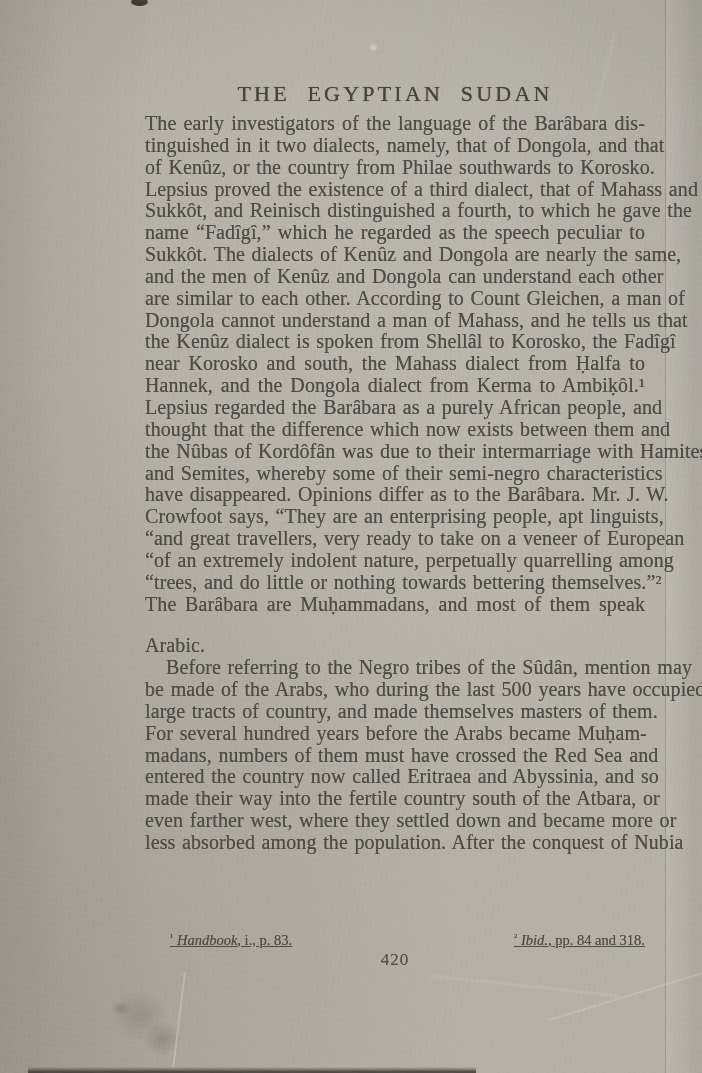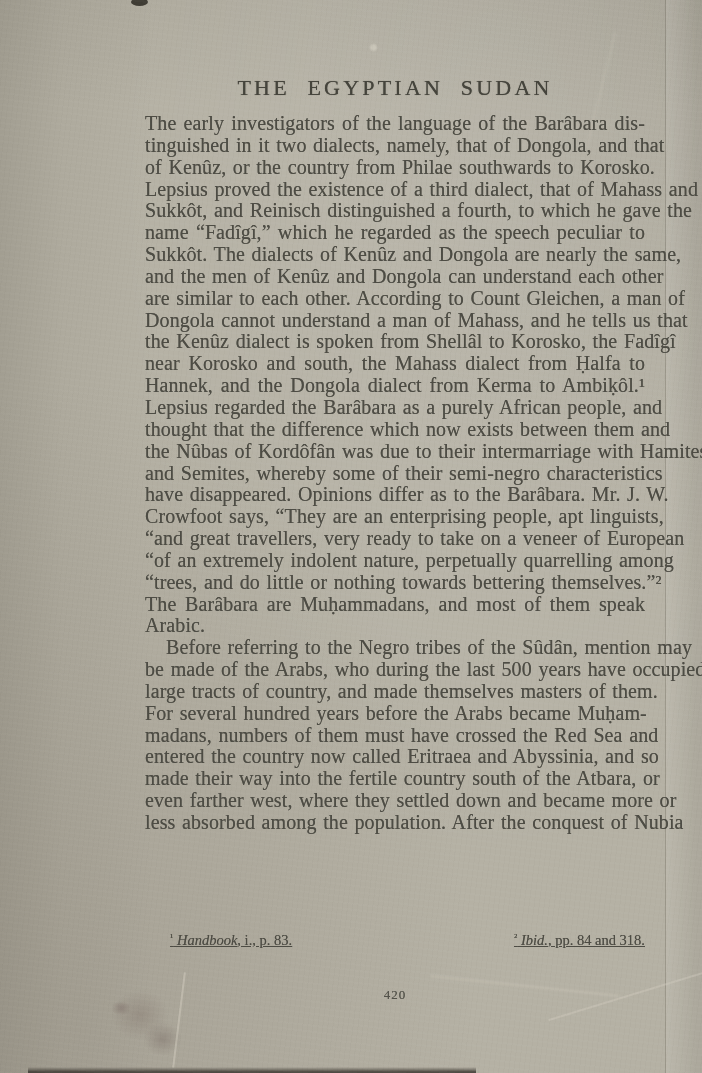--- a/index.html
+++ b/index.html
@@ -68,51 +68,50 @@
   .crease-mid{
     position:absolute;left:430px;top:985px;width:190px;height:2px;
     background:rgba(215,211,197,0.30);transform:rotate(6deg);filter:blur(0.8px);
   }
 
   .text-block{
     position:absolute;left:145px;top:72px;width:500px;
     color:#4d4c44;
   }
   .title{
-    position:absolute;top:4px;left:0;right:0;margin:0;
+    position:absolute;top:10px;left:0;right:0;margin:0;
     font-size:22px;font-weight:normal;line-height:24px;text-align:center;
     letter-spacing:3.2px;word-spacing:9px;color:#45443c;
     text-shadow:0 0 0.7px rgba(69,68,60,0.85);
   }
   .body-text{
     position:absolute;top:41px;left:0;width:500px;
   }
   .line{
     height:21.85px;font-size:20px;line-height:21.85px;
     text-align:justify;text-align-last:justify;
     letter-spacing:0.1px;word-spacing:1.5px;
     white-space:nowrap;overflow:visible;
     text-shadow:0 0 0.6px rgba(77,76,68,0.7);
   }
-  .line.flush{text-align-last:left;}
+  .line.flush{text-align-last:left;margin-top:20px;}
   .line.indent{text-indent:21px;}
   .footnotes{
     position:absolute;top:859px;left:0;width:500px;
     display:flex;justify-content:space-between;
     font-size:14.5px;padding-left:25px;box-sizing:border-box;
     text-shadow:0 0 0.5px rgba(77,76,68,0.7);
     text-decoration:underline;
   }
   .footnote .work{font-style:italic;}
   .footnote .marker{font-size:11px;vertical-align:4px;}
   .page-number{
     position:absolute;top:878px;left:0;width:500px;text-align:center;
-    font-size:13px;color:#53524a;letter-spacing:1px;
+    font-size:17px;color:#53524a;letter-spacing:1px;
     text-shadow:0 0 0.5px rgba(83,82,74,0.7);
-    margin-top:37px;
   }
 </style>
 </head>
 <body>
 
 <div class="scan">
   <div class="edge-right"></div>
   <div class="crease-br2"></div>
   <div class="speck-top"></div>
   <div class="dot-light"></div>

